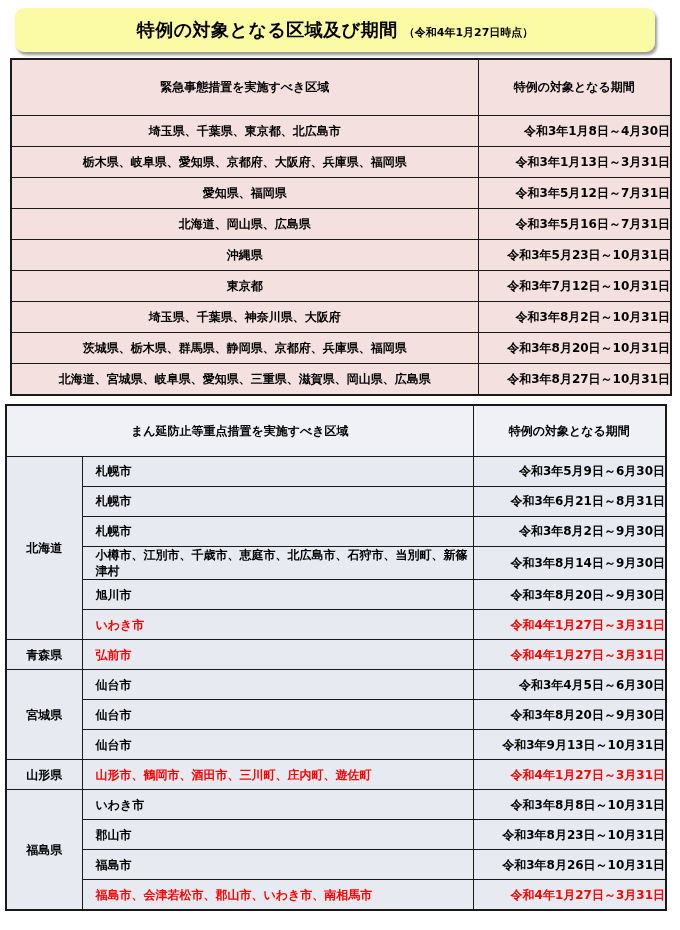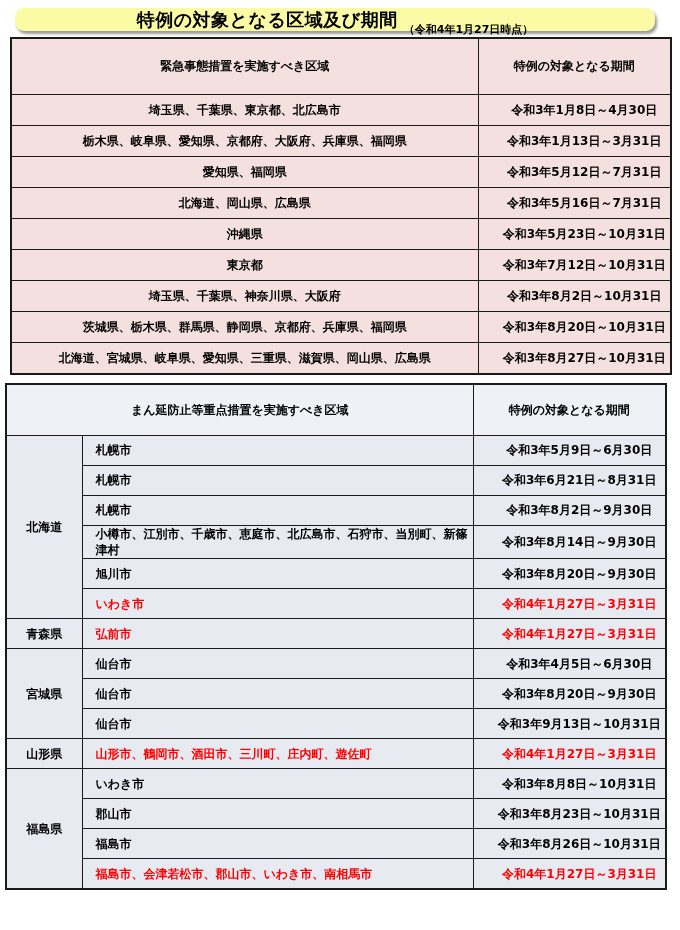--- a/index.html
+++ b/index.html
@@ -10,29 +10,29 @@
     --highlight_red:#ff0000;
     --border:#1a1a1a;
   }
   html,body{margin:0;padding:0;}
   body{
     width:680px;height:930px;background:#ffffff;overflow:hidden;
     font-family:"DejaVu Sans","Liberation Sans",sans-serif;
     font-weight:bold;color:#000;
   }
   .title-bar{
-    width:640px;height:23px;margin:8px 0 0 15px;
+    width:640px;height:44px;margin:8px 0 0 15px;
     background:var(--title_bg);
     border-radius:9px;
     box-shadow:2px 3px 3px #9a9a9a;
     display:flex;align-items:center;justify-content:center;
     box-sizing:border-box;
   }
   .title-main{font-size:18px;letter-spacing:0.5px;}
-  .title-note{font-size:11px;margin-left:6px;position:relative;top:10px;}
+  .title-note{font-size:11px;margin-left:6px;position:relative;top:2px;}
 
   table{
     border-collapse:collapse;table-layout:fixed;
     width:660px;margin-left:5px;
     border:2px solid var(--border);
   }
   #table1{margin-top:6px;margin-left:10px;}
   #table2{margin-top:8px;}
   th,td{
     border:1px solid var(--border);
@@ -41,21 +41,21 @@
     padding:0;
     overflow:hidden;
     line-height:1.35;
   }
   #table1 th{height:55px;background:var(--table1_bg);text-align:center;}
   #table1 td{height:30px;background:var(--table1_bg);}
   #table2 th{height:50px;background:var(--table2_header_bg);text-align:center;}
   #table2 td{height:29px;background:var(--table2_row_bg);}
   .center{text-align:center;}
   .left{text-align:left;padding-left:13px;padding-right:4px;}
-  .period{text-align:center;padding-left:20px;}
+  .period{text-align:right;padding-left:20px;}
   .red{color:var(--highlight_red);}
 </style>
 </head>
 <body>
 
 <div class="title-bar">
   <span class="title-main">特例の対象となる区域及び期間</span>
   <span class="title-note">（令和4年1月27日時点）</span>
 </div>
 

